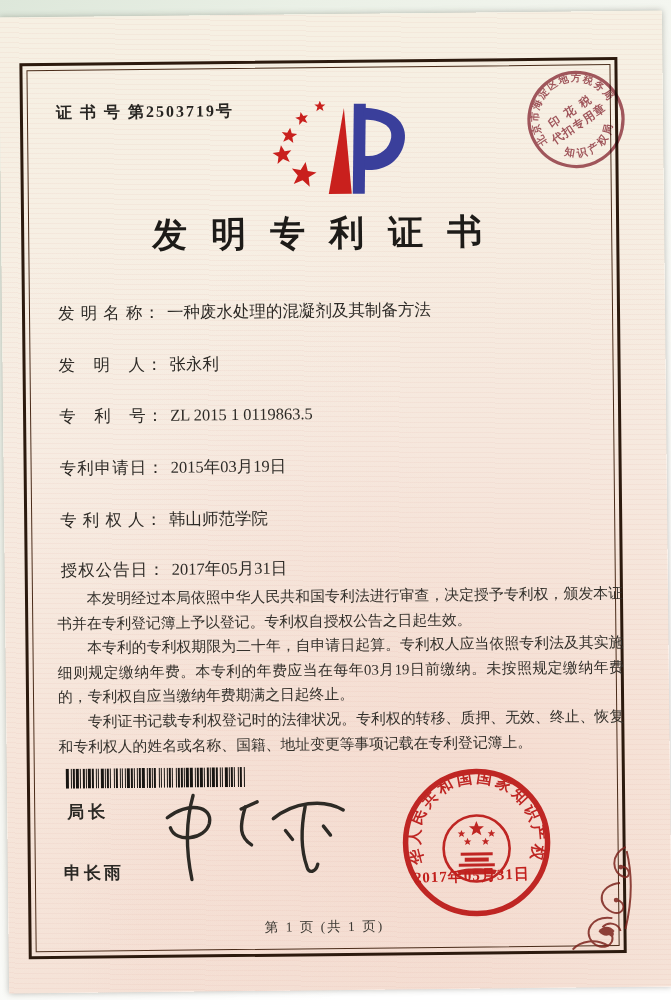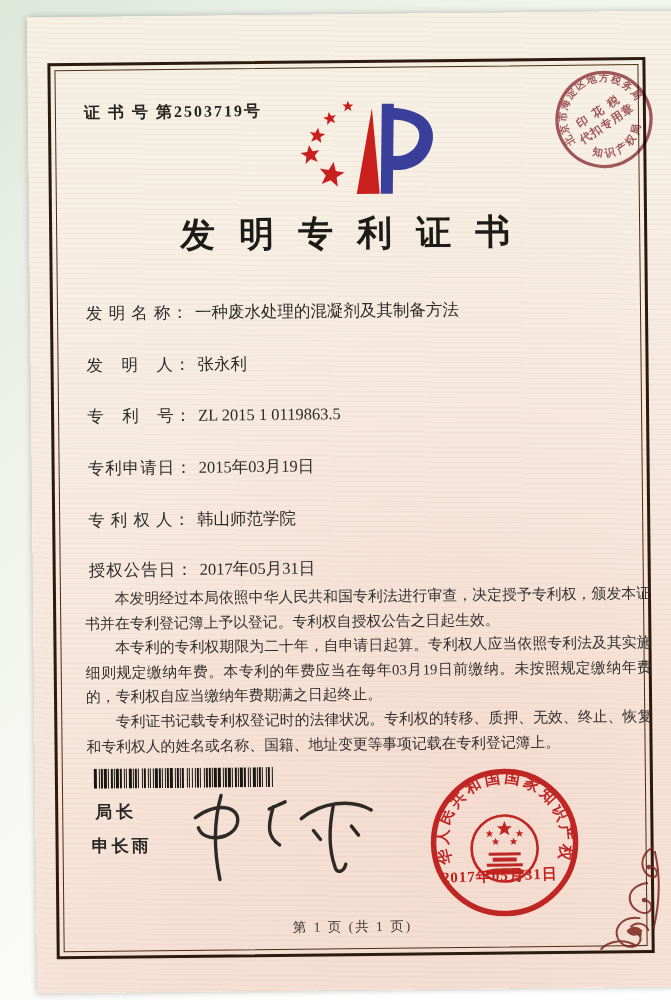--- a/index.html
+++ b/index.html
@@ -1,18 +1,18 @@
 <!DOCTYPE html>
 <html><head>
 <meta charset="utf-8">
 <style>
   html,body{margin:0;padding:0;width:671px;height:1000px;overflow:hidden;
     font-family:"Liberation Serif","DejaVu Serif",serif;}
   body{background:linear-gradient(135deg,#dde7da 0%,#eaf0e6 18%,#f6f7f2 45%,#ffffff 80%);}
-  .stage{position:relative;width:557px;height:1000px;margin-left:28px;}
+  .stage{position:relative;width:557px;height:1000px;}
   .paper{position:absolute;left:4px;top:14px;width:663px;height:976px;
     background:linear-gradient(#f6f0e3 0%,#f7eee4 45%,#f7eadf 75%,#f6e9de 100%);
     transform:rotate(-0.6deg);transform-origin:50% 50%;
     box-shadow:0 0 6px rgba(60,60,50,.35);}
   .texture{position:absolute;inset:0;pointer-events:none;
     background:
       radial-gradient(ellipse at 72% 82%,rgba(238,185,172,.28),rgba(238,185,172,0) 62%),
       radial-gradient(ellipse at 20% 95%,rgba(238,190,178,.18),rgba(238,190,178,0) 55%),
       repeating-linear-gradient(1.2deg,rgba(222,160,150,.10) 0 1px,rgba(0,0,0,0) 1px 5px);}
   .frame{position:absolute;left:20px;top:46px;width:592px;height:890px;
@@ -27,21 +27,21 @@
     font-size:35px;font-weight:bold;color:#1d1b18;letter-spacing:24px;text-indent:24px;}
   .field{position:absolute;left:56px;font-size:16.5px;color:#2e2b27;white-space:nowrap;}
   .field .lbl{letter-spacing:1px;}
   .field .val{margin-left:6px;}
   .paras{position:absolute;left:52px;top:570px;width:566px;color:#34312c;
     font-size:14.8px;line-height:24.6px;text-align:justify;}
   .paras p{margin:0;text-indent:2em;}
   .barcode{position:absolute;left:58px;top:752px;width:182px;height:20px;}
   .director-title{position:absolute;left:60px;top:784px;font-size:17px;
     letter-spacing:4px;color:#2a2824;font-weight:600;}
-  .director-name{position:absolute;left:56px;top:818px;font-size:17px;
+  .director-name{position:absolute;left:56px;top:845px;font-size:17px;
     letter-spacing:3px;color:#2a2824;font-weight:600;}
   .signature{position:absolute;left:146px;top:770px;width:210px;height:104px;}
   .seal{position:absolute;left:383px;top:744px;width:172px;height:172px;opacity:.95;
     mix-blend-mode:multiply;}
   .seal-date{position:absolute;left:374px;top:854px;width:180px;text-align:center;
     font-size:15px;letter-spacing:1px;color:#c21f1c;font-weight:600;
     transform:rotate(-1.5deg);}
   .ornament{position:absolute;left:560px;top:832px;width:64px;height:114px;opacity:.85;}
   .footer{position:absolute;left:20px;top:904px;width:592px;text-align:center;
     font-size:13.5px;letter-spacing:2px;color:#3c3933;}

